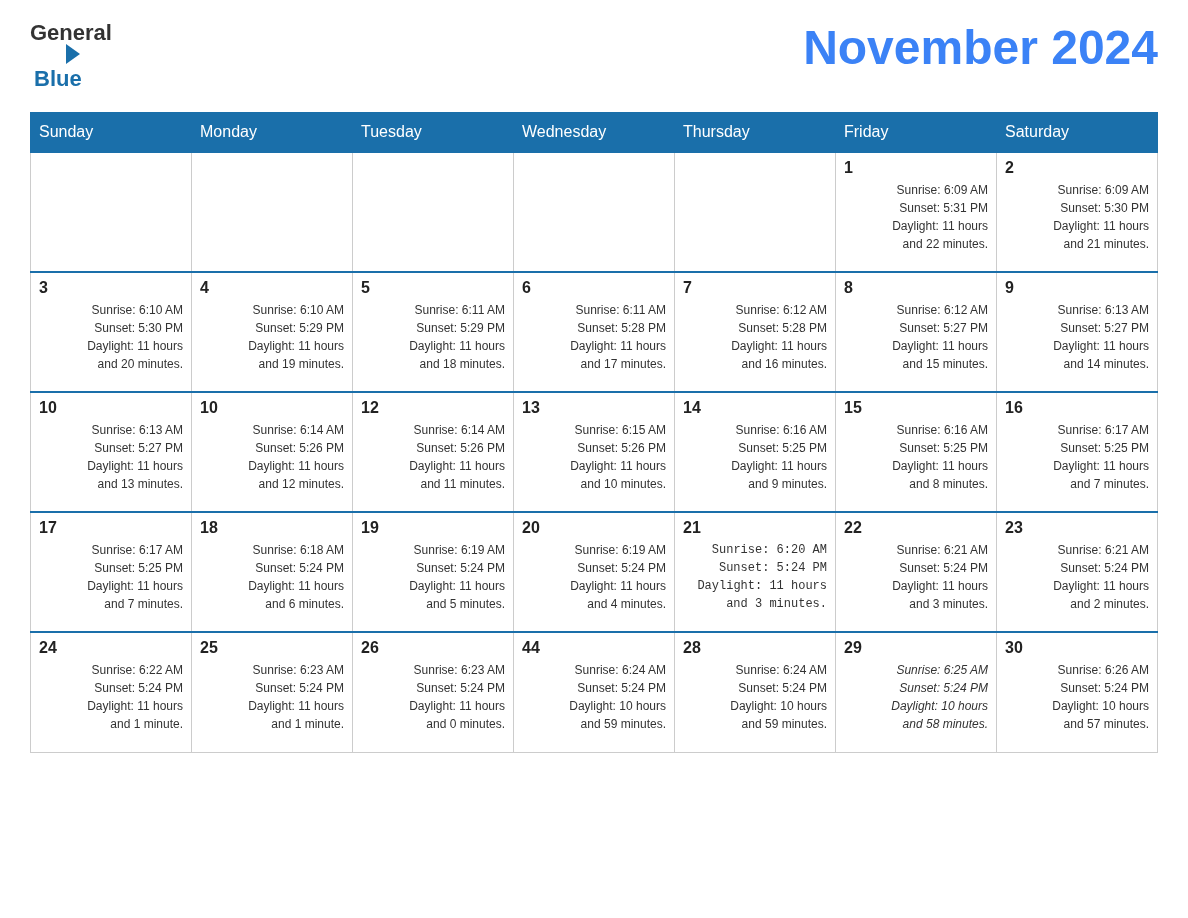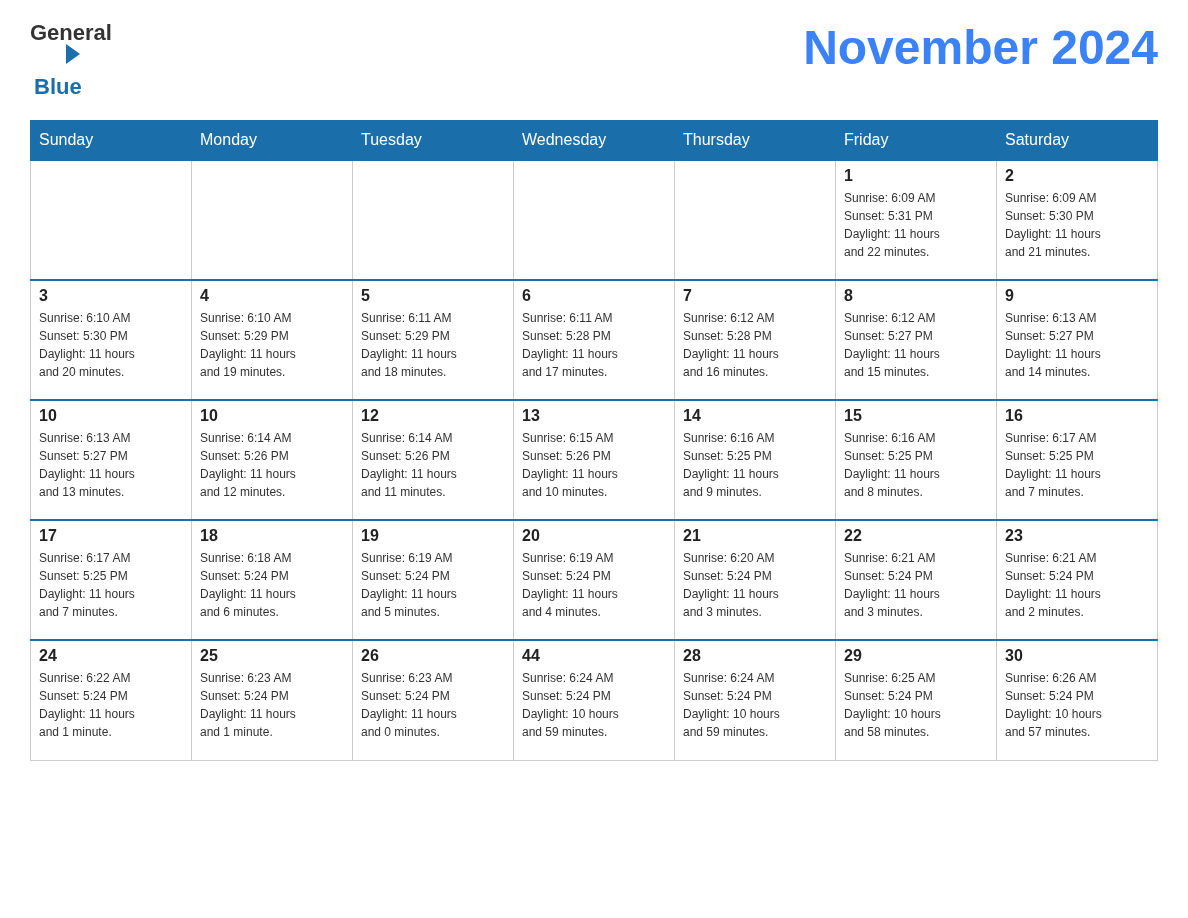--- a/index.html
+++ b/index.html
@@ -35,21 +35,21 @@
       border-left: 14px solid #1a6faa;
       border-top: 10px solid transparent;
       border-bottom: 10px solid transparent;
       margin-left: 4px;
       margin-top: -2px;
     }
     .logo-blue {
       color: #1a6faa;
       font-size: 22px;
       font-weight: bold;
-      margin-top: 10px;
+      margin-top: 2px;
       margin-left: 4px;
     }
     .title-block {
       text-align: right;
     }
     .month-title {
       font-size: 48px;
       font-weight: bold;
       color: #3b82f6;
     }
@@ -89,20 +89,21 @@
     .day-number {
       font-size: 16px;
       font-weight: bold;
       color: #222;
       margin-bottom: 4px;
     }
     .day-info {
       font-size: 12px;
       color: #333;
       line-height: 1.5;
+      text-align: right;
     }
     .empty-cell {
       background: #f9f9f9;
     }
   </style>
 </head>
 <body>
 
 <div class="header">
   <div class="logo">
@@ -277,21 +278,21 @@
         </td>
         <td>
           <div class="day-number">20</div>
           <div class="day-info" style="white-space: pre-line;">Sunrise: 6:19 AM
 Sunset: 5:24 PM
 Daylight: 11 hours
 and 4 minutes.</div>
         </td>
         <td>
           <div class="day-number">21</div>
-          <div class="day-info" style="white-space: pre-line;">Sunrise: 6:20 AM
+          <div class="day-info" style="white-space: pre-line; font-family: Liberation Mono, monospace;">Sunrise: 6:20 AM
 Sunset: 5:24 PM
 Daylight: 11 hours
 and 3 minutes.</div>
         </td>
         <td>
           <div class="day-number">22</div>
           <div class="day-info" style="white-space: pre-line;">Sunrise: 6:21 AM
 Sunset: 5:24 PM
 Daylight: 11 hours
 and 3 minutes.</div>
@@ -335,21 +336,21 @@
         </td>
         <td>
           <div class="day-number">28</div>
           <div class="day-info" style="white-space: pre-line;">Sunrise: 6:24 AM
 Sunset: 5:24 PM
 Daylight: 10 hours
 and 59 minutes.</div>
         </td>
         <td>
           <div class="day-number">29</div>
-          <div class="day-info" style="white-space: pre-line;">Sunrise: 6:25 AM
+          <div class="day-info" style="white-space: pre-line; font-style: italic;">Sunrise: 6:25 AM
 Sunset: 5:24 PM
 Daylight: 10 hours
 and 58 minutes.</div>
         </td>
         <td>
           <div class="day-number">30</div>
           <div class="day-info" style="white-space: pre-line;">Sunrise: 6:26 AM
 Sunset: 5:24 PM
 Daylight: 10 hours
 and 57 minutes.</div>

